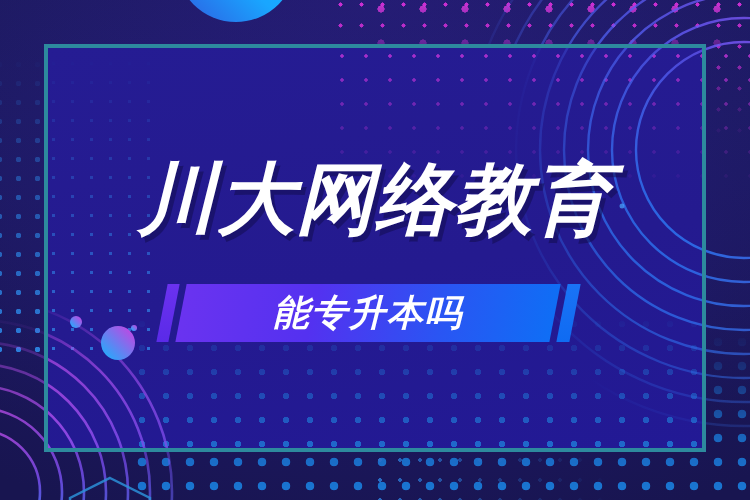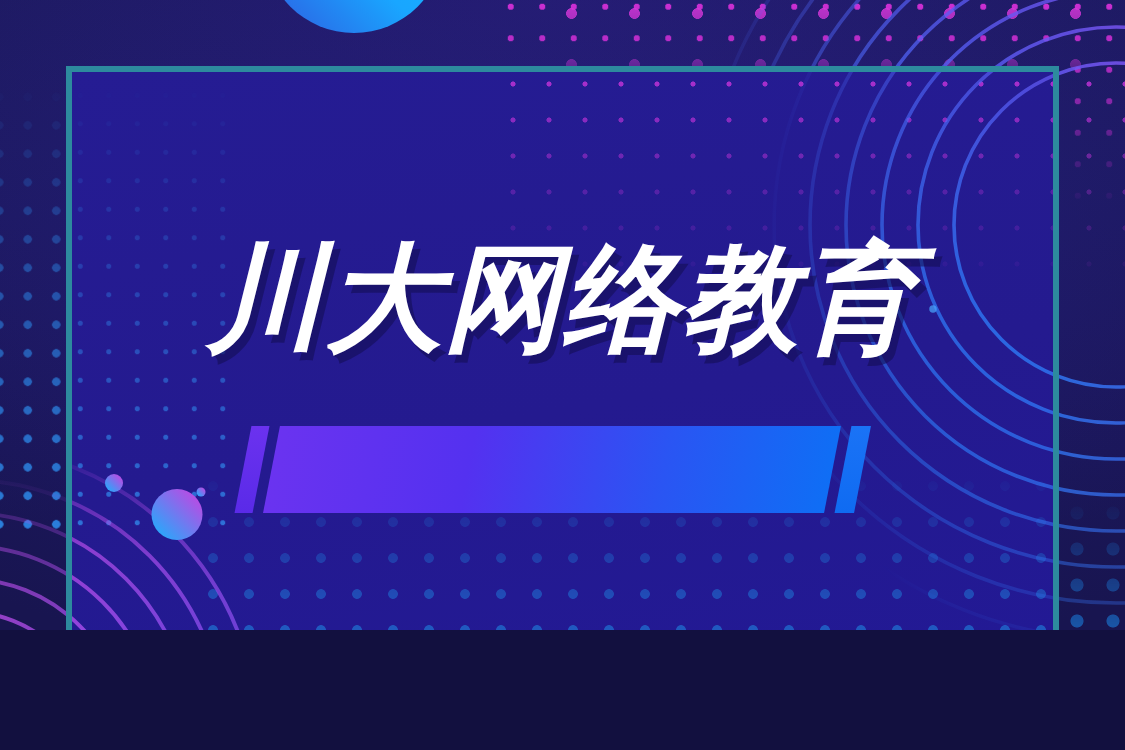--- a/index.html
+++ b/index.html
@@ -1,19 +1,19 @@
 <!DOCTYPE html>
 <html><head>
 <meta charset="utf-8">
 <style>
   html,body{margin:0;padding:0;background:#12103f;}
   *{box-sizing:border-box;}
   #banner{
     position:relative;
-    width:750px;height:420px;
+    width:750px;height:500px;
     overflow:hidden;
     font-family:"Liberation Sans","DejaVu Sans",sans-serif;
     background:#c2410c;
   }
   
   .bg-base{
     position:absolute;inset:0;
     background:
       radial-gradient(120% 90% at 50% 0%, #241c6e 0%, #1d1a60 45%, #181550 100%);
   }
@@ -280,15 +280,16 @@
   </svg>
 
   <div class="frame"></div>
 
   <div class="headline">川大网络教育</div>
 
   <div class="sub-wrap">
     <div class="sub-slash-l"></div>
     <div class="sub-bar"></div>
     <div class="sub-slash-r"></div>
+    <div class="sub-text">能专升本吗</div>
   </div>
 
 </div>
 
 </body></html>

